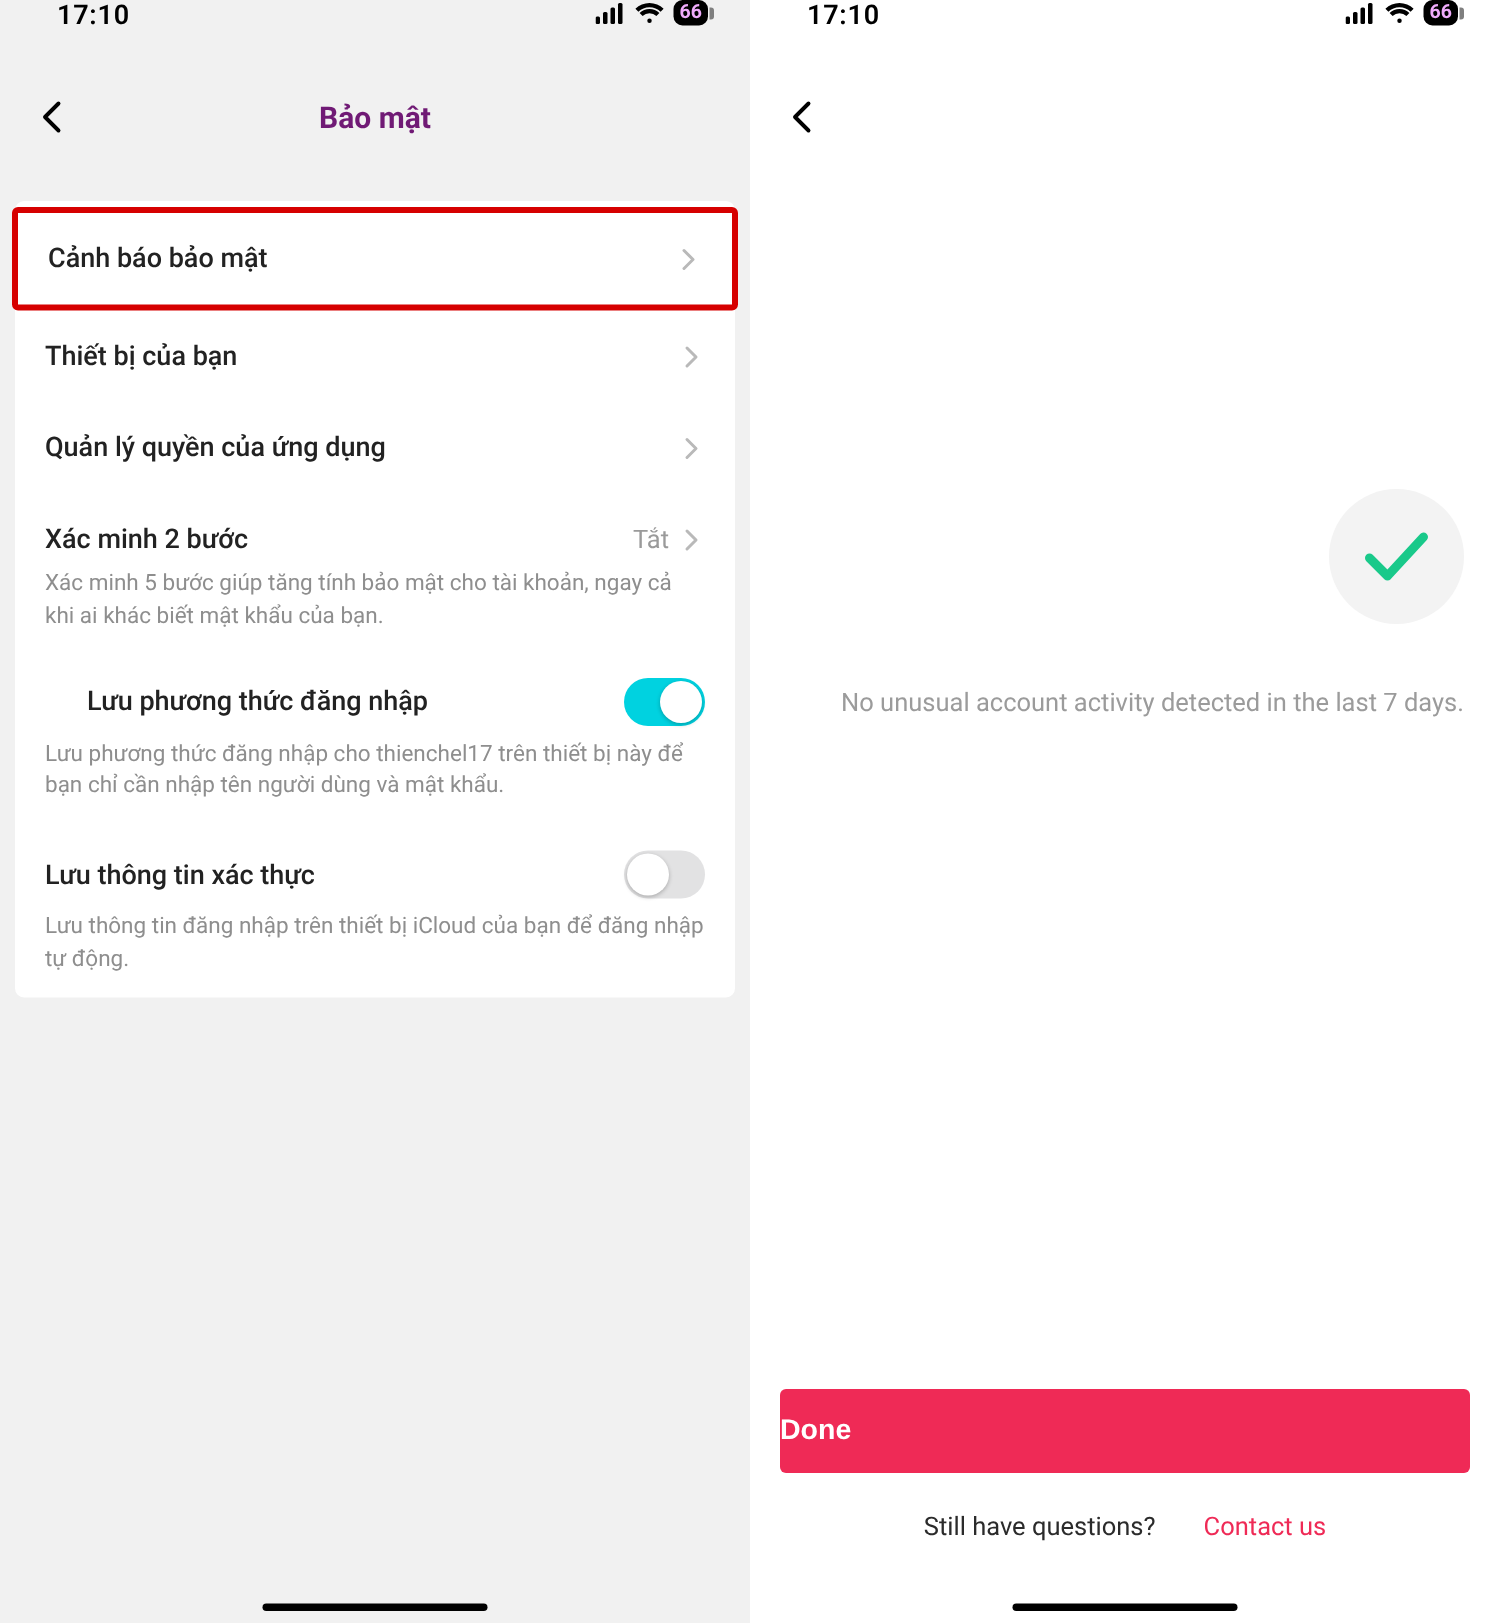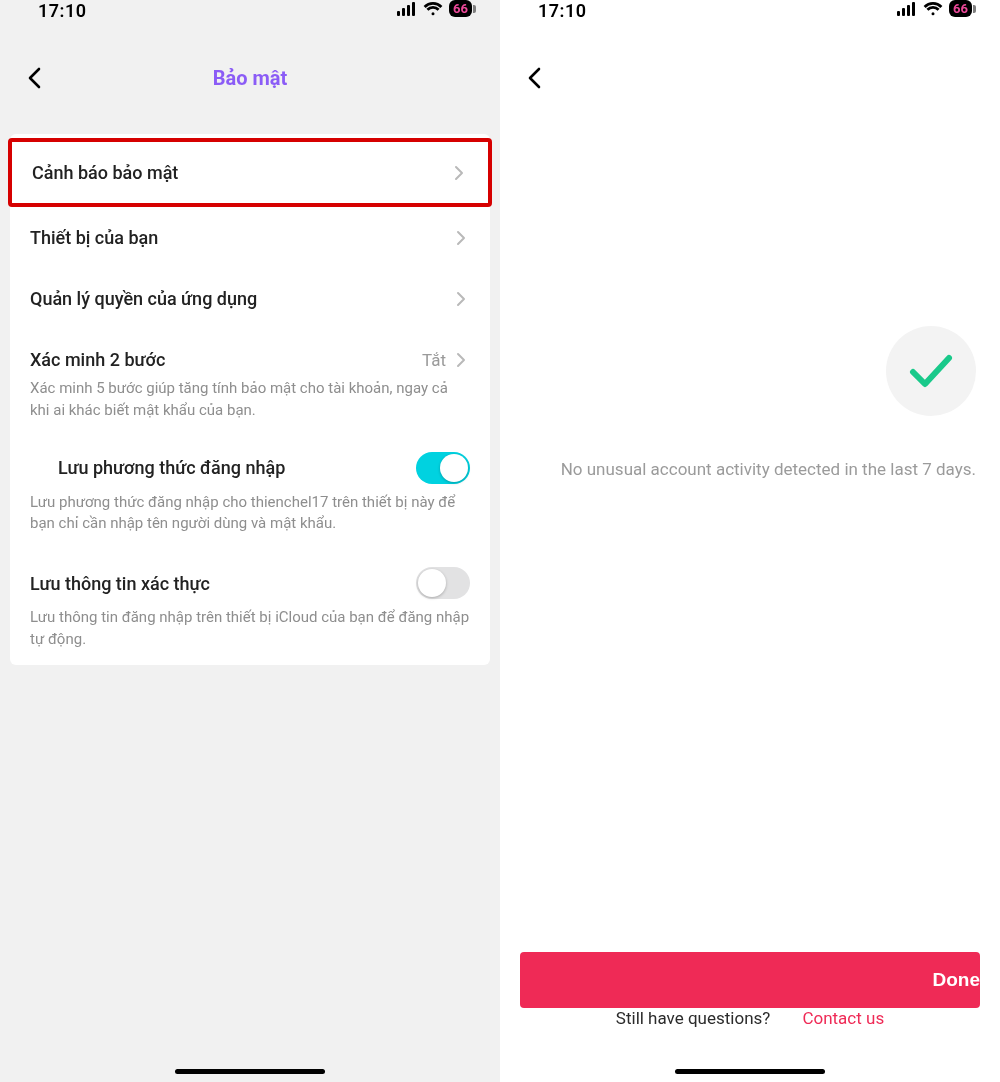--- a/index.html
+++ b/index.html
@@ -27,21 +27,21 @@
     align-items: flex-start;
     justify-content: space-between;
     padding: 0 28px 0 38px;
     font-weight: 600;
   }
   .status-time { font-size: 18px; letter-spacing: 0.5px; }
   .status-icons { display: flex; align-items: center; gap: 6px; }
   .signal svg, .wifi svg { display:block; }
   .battery {
     display: flex; align-items: center; gap: 2px;
-    background: #000; color: #ec4899;
+    background: #000; color: #f0abfc;
     border-radius: 6px; padding: 1px 4px;
     font-size: 13px; font-weight: 700;
     position: relative;
   }
   .battery::after {
     content: "";
     position: absolute; right: -4px; top: 50%; transform: translateY(-50%);
     width: 3px; height: 8px; background: #7f7f7f; border-radius: 0 2px 2px 0;
   }
 
@@ -49,21 +49,21 @@
   .nav-header {
     height: 56px;
     display: flex;
     align-items: center;
     padding: 0 20px;
     position: relative;
   }
   .nav-back { width: 28px; height: 28px; display:flex; align-items:center; justify-content:center; }
   .nav-title {
     position: absolute; left: 0; right: 0; text-align: center;
-    font-size: 20px; font-weight: 700; color: #8b5cf6;
+    font-size: 20px; font-weight: 700; color: #701a75;
     pointer-events: none;
   }
 
   
   .settings-card {
     background: #fff;
     margin: 28px 10px 0 10px;
     border-radius: 6px;
     padding: 4px 0 10px 0;
   }
@@ -125,21 +125,21 @@
     max-width: 420px;
   }
   .bottom-area {
     position:absolute; bottom:0; left:0; right:0;
     padding: 0 20px 32px 20px;
     display:flex; flex-direction:column; align-items:center;
   }
   .done-btn {
     width:100%; height:56px; background:#ef2a56; color:#fff;
     border:none; border-radius:4px; font-size:19px; font-weight:600;
-    display:flex; align-items:center; justify-content:flex-end;
+    display:flex; align-items:center; justify-content:flex-start;
   }
   .footer-line {
     font-size:17px; color:#2b2b2b; display:flex; gap:6px;
   }
   .footer-link { color:#ef2a56; }
 
   
   .home-indicator {
     position:absolute; bottom:8px; left:50%; transform:translateX(-50%);
     width:150px; height:5px; background:#000; border-radius:3px;
@@ -280,21 +280,21 @@
           <path d="M4 18 16 30 40 4" stroke="#19c98a" stroke-width="6" fill="none" stroke-linecap="round" stroke-linejoin="round"></path>
         </svg>
     </div>
     <div class="status-msg">No unusual account activity detected in the last 7 days.</div>
   </div>
 
   <div class="bottom-area">
     <button class="done-btn">
       <span>Done</span>
     </button>
-    <div class="footer-line" style="gap:32px;">
+    <div class="footer-line" style="margin-top:26px;gap:32px;">
       <span>Still have questions?</span>
       <span class="footer-link">Contact us</span>
     </div>
     <div style="height:22px;"></div>
   </div>
 
   <div class="home-indicator"></div>
 </div>
 
 </body></html>

